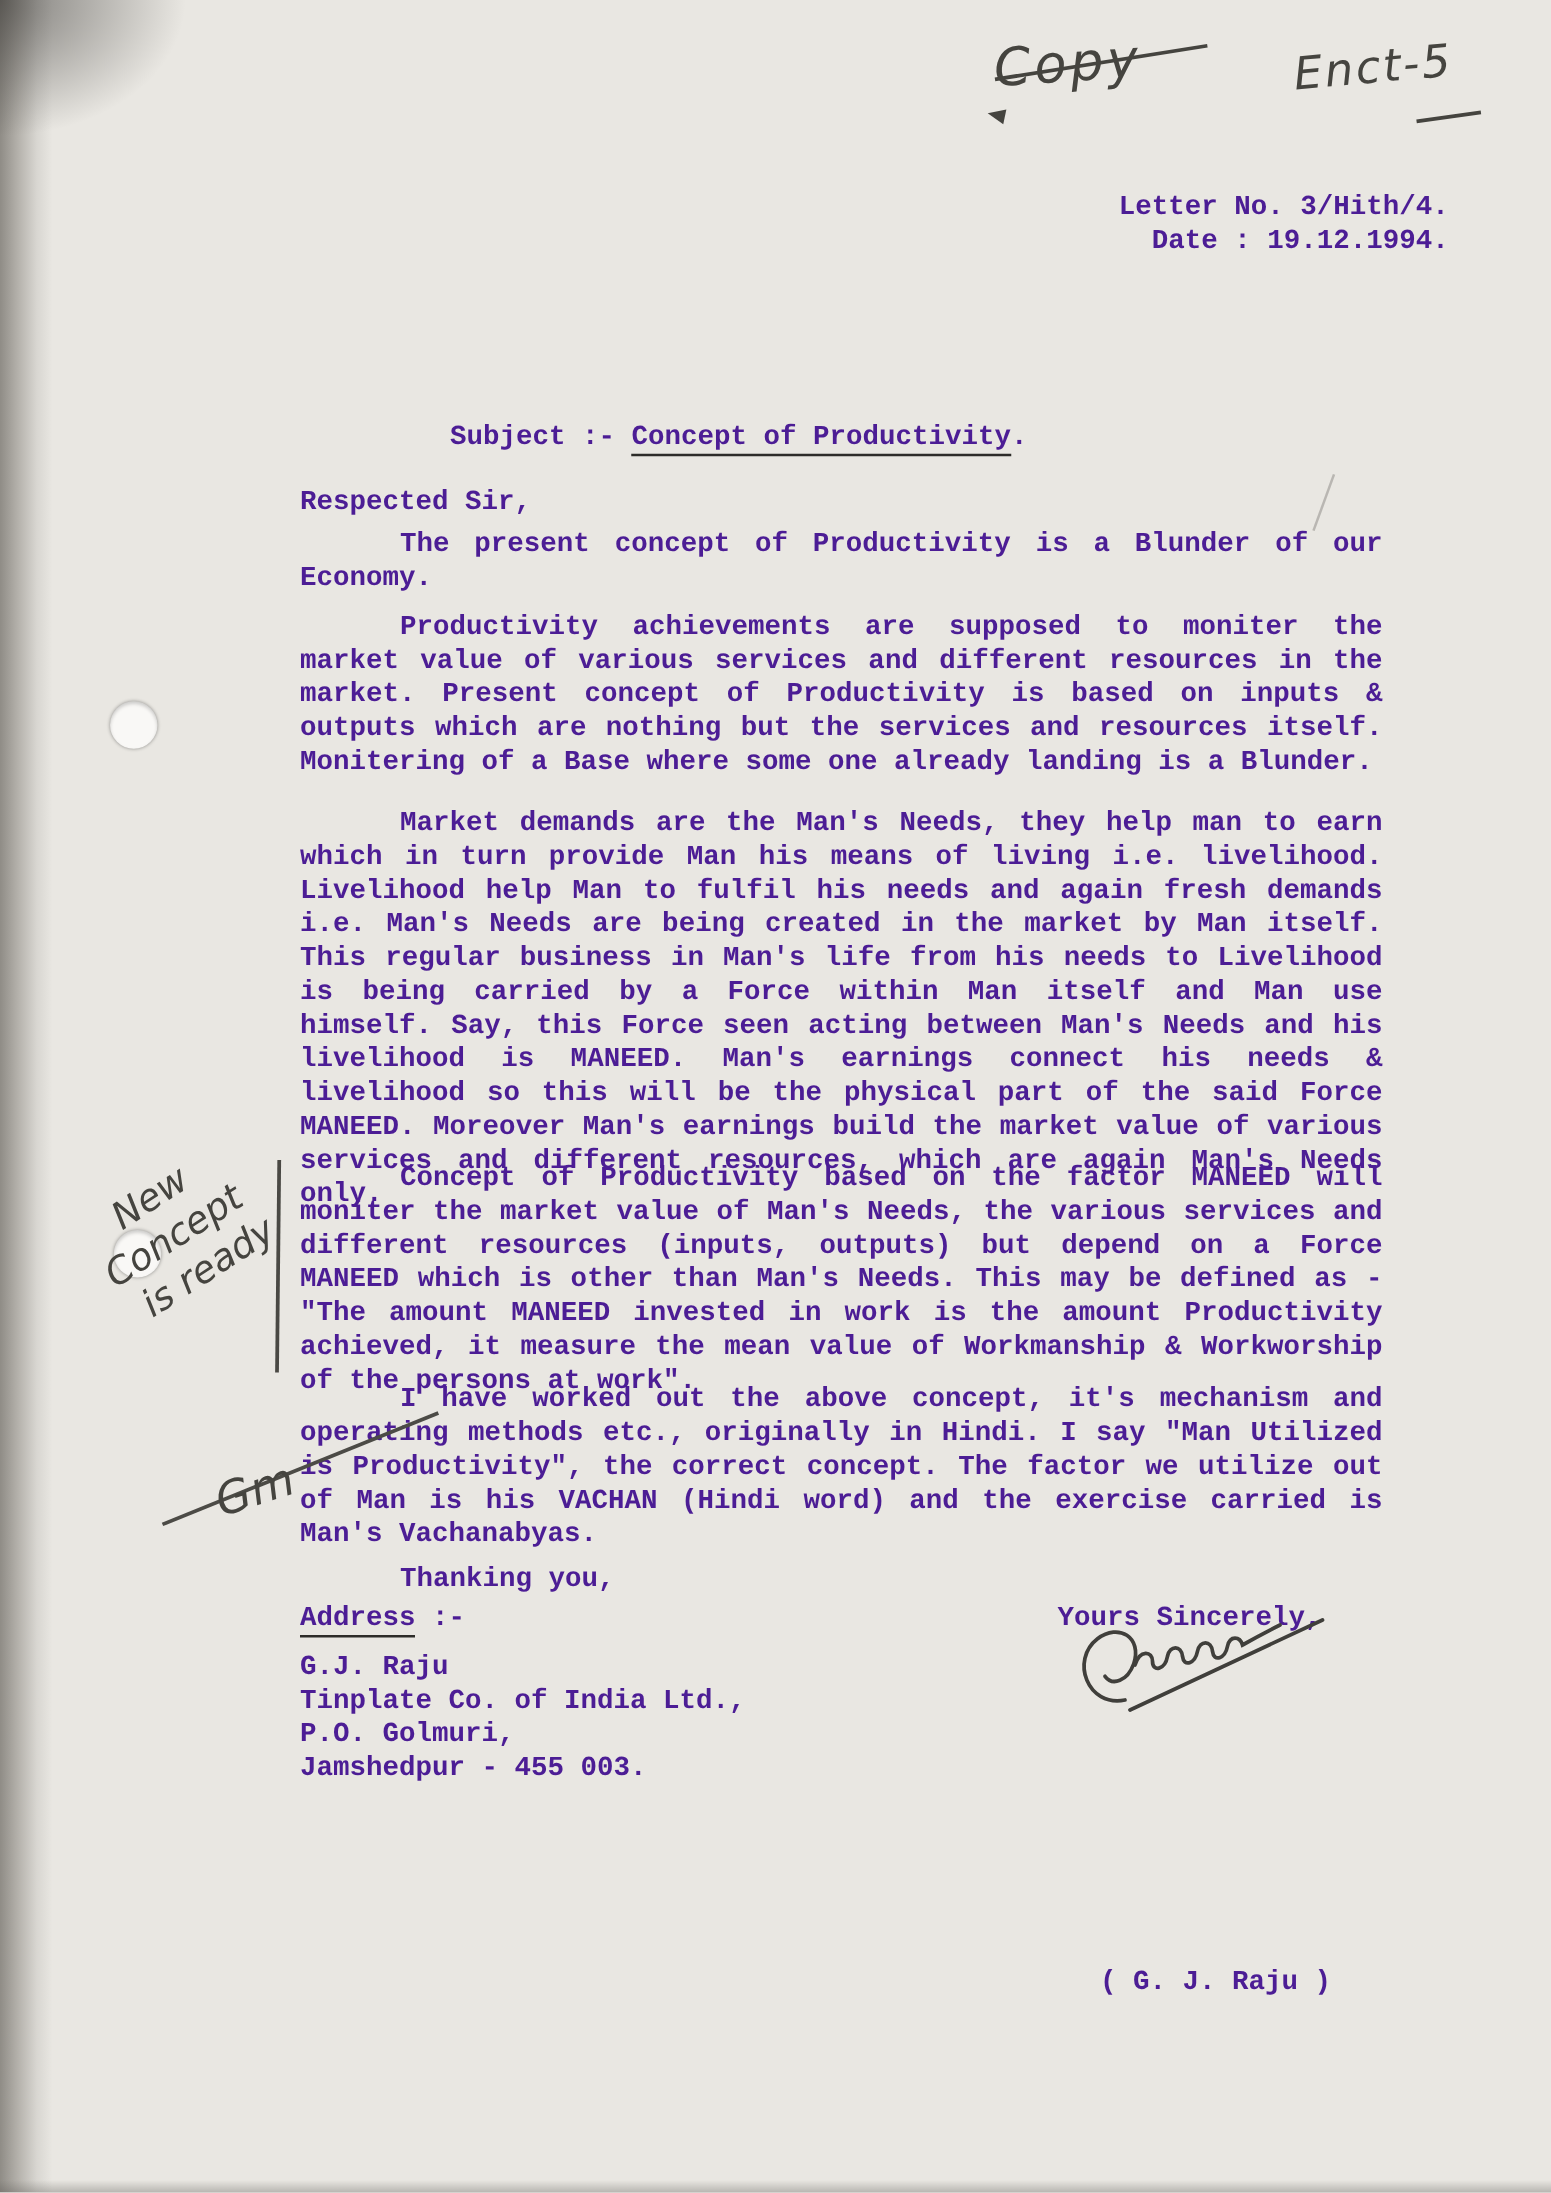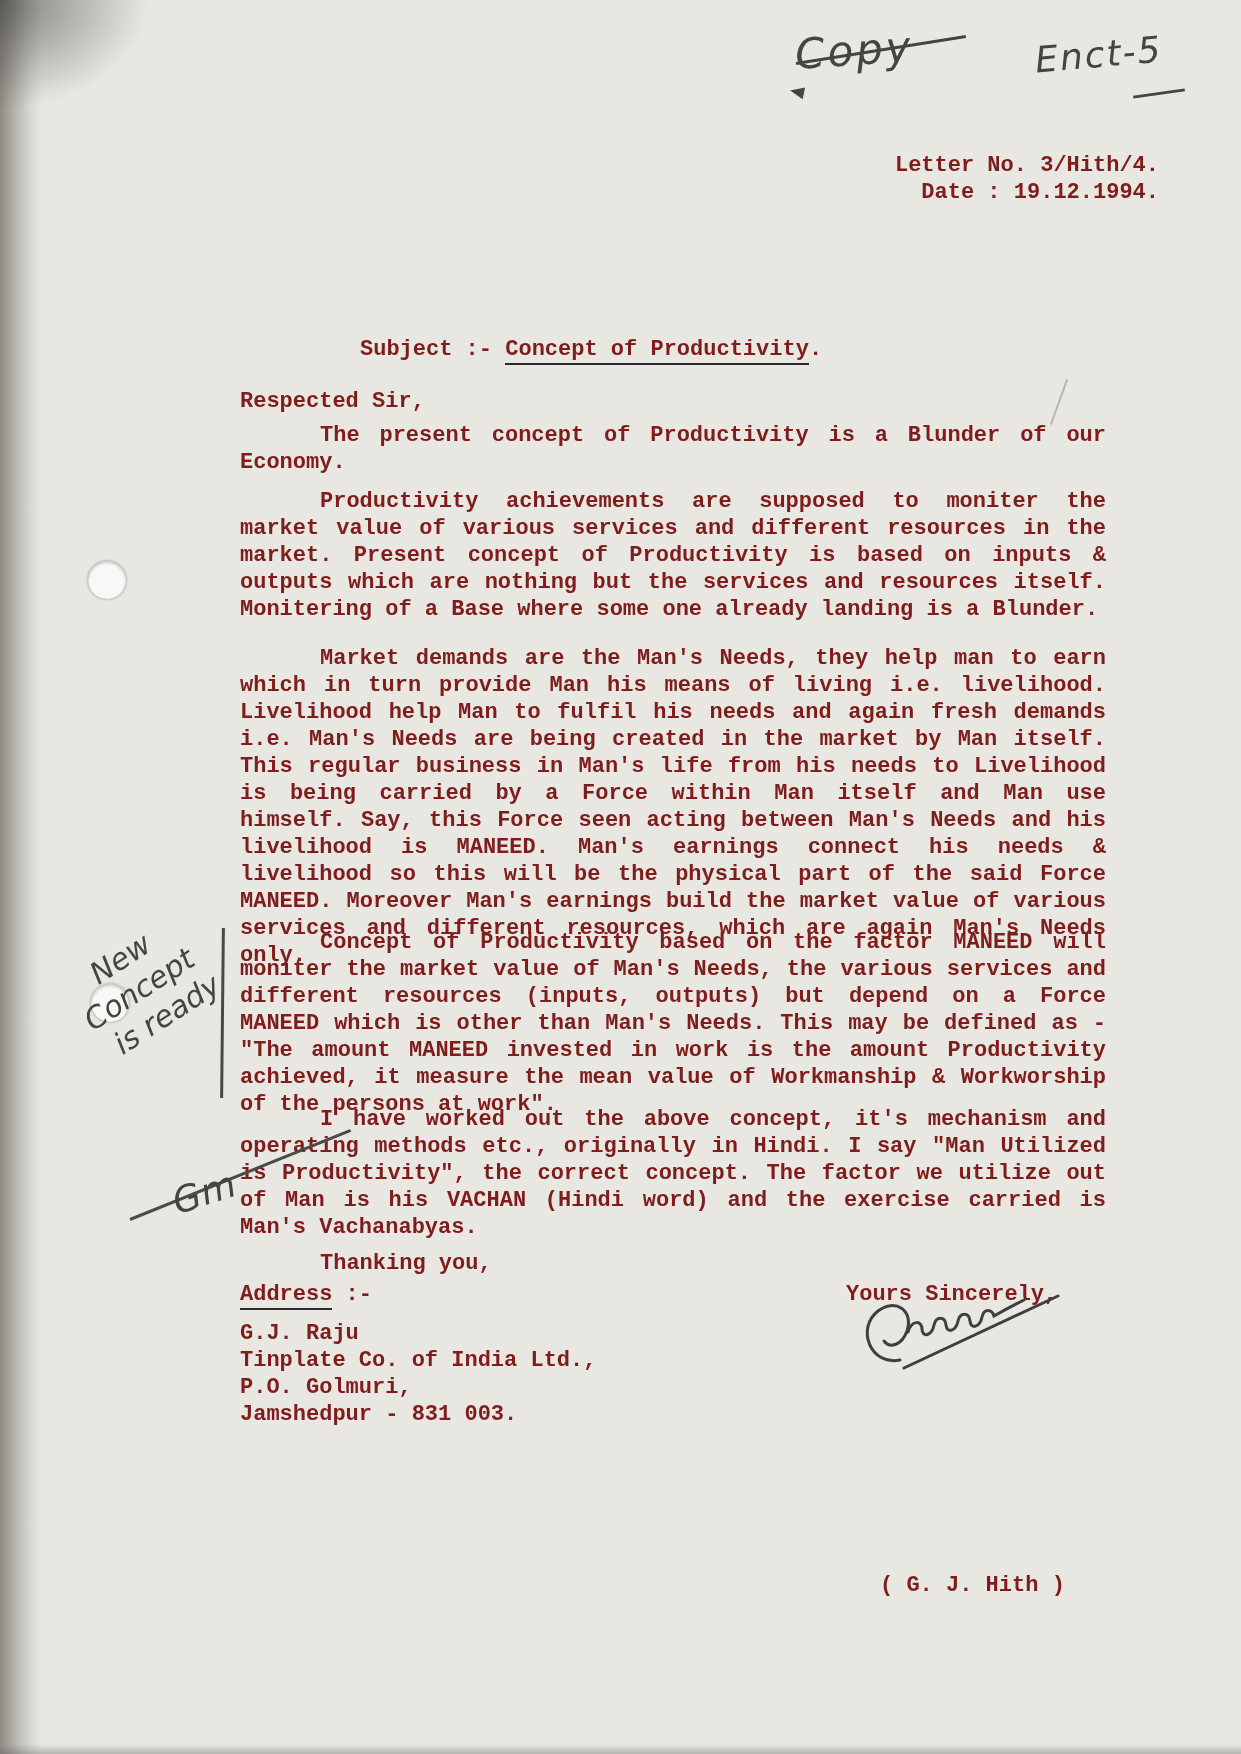--- a/index.html
+++ b/index.html
@@ -17,21 +17,21 @@
   .edge-bottom{position:absolute;left:0;bottom:0;width:100%;height:10px;
     background:linear-gradient(to top,rgba(90,88,84,.35),rgba(90,88,84,0));}
   .punch-hole{position:absolute;width:38px;height:38px;border-radius:50%;
     background:#f9f8f6;box-shadow:0 0 3px rgba(0,0,0,.4), inset 0 2px 3px rgba(0,0,0,.18);}
   .hole-1{left:88px;top:561px;}
   .hole-2{left:91px;top:984px;}
   .crease{position:absolute;left:1058px;top:378px;width:2px;height:48px;
     background:rgba(60,58,54,.28);transform:rotate(20deg);}
 
   
-  .type{color:#7f1d1d;font-weight:bold;font-size:22px;line-height:27px;}
+  .type{color:#4c1d95;font-weight:bold;font-size:22px;line-height:27px;}
   .abs{position:absolute;}
   .para{left:240px;width:866px;text-align:justify;}
   .para p{margin:0;text-indent:80px;}
   .u{border-bottom:2.5px solid #2d2c29;padding-bottom:1px;}
   .header-block{right:82px;top:152px;text-align:right;}
   .recipient{left:240px;top:224px;}
   .subject{left:240px;top:336px;width:866px;}
   .subject .lbl{margin-left:120px;}
   .salutation{left:240px;top:388px;}
   .thanking{left:320px;top:1250px;}
@@ -118,25 +118,25 @@
   <div class="abs type thanking">Thanking you,</div>
   <div class="abs type address-label">
     <span class="u">Address</span><span style="white-space:pre"> :-</span>
   </div>
   <div class="abs type yours">Yours Sincerely,</div>
 
   <div class="abs type sender">
     <div>G.J. Raju</div>
     <div>Tinplate Co. of India Ltd.,</div>
     <div>P.O. Golmuri,</div>
-    <div>Jamshedpur - 831 003.</div>
+    <div>Jamshedpur - 455 003.</div>
   </div>
 
   <svg class="abs signature-svg" width="225" height="100" viewBox="0 0 225 100">
     <g fill="none" stroke="#403f3b" stroke-width="3" stroke-linecap="round">
       <path d="M52,80 C22,86 8,48 30,31 C47,18 66,30 59,51 C54,65 42,69 36,61"></path>
       <path d="M60,52 c4,-13 14,-11 14,-3 c0,9 10,7 12,-4 c2,-9 11,-9 12,0 c1,9 10,6 12,-4 c2,-9 11,-9 12,0 c1,9 10,6 12,-4 c2,-9 10,-8 12,-1 q14,-8 30,-16"></path>
       <path d="M56,88 L210,16"></path>
     </g>
   </svg>
-  <div class="abs type sig-name">( G. J. Hith )</div>
+  <div class="abs type sig-name">( G. J. Raju )</div>
 
 </div>
 
 </body></html>

